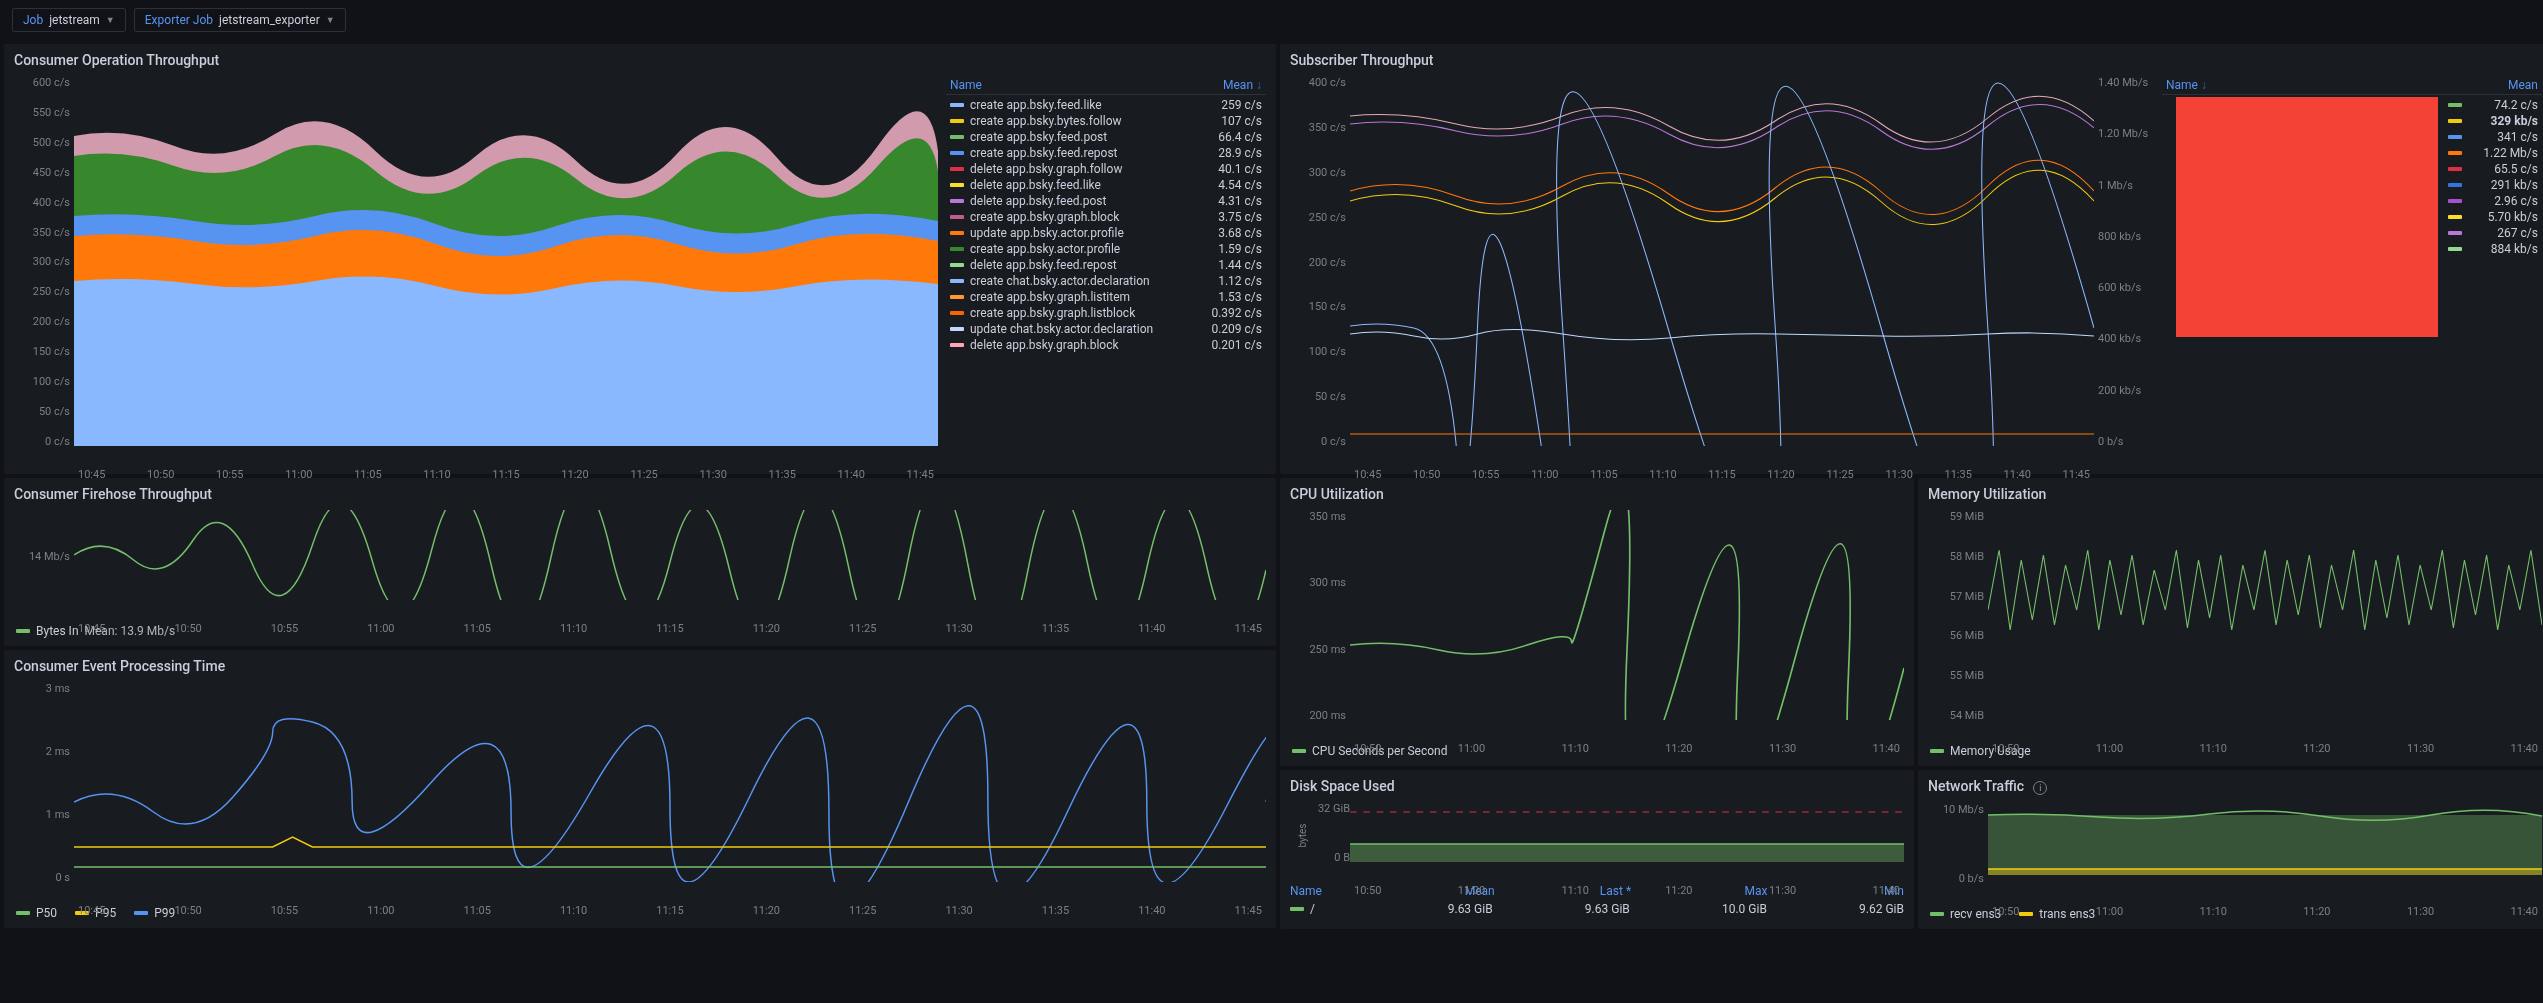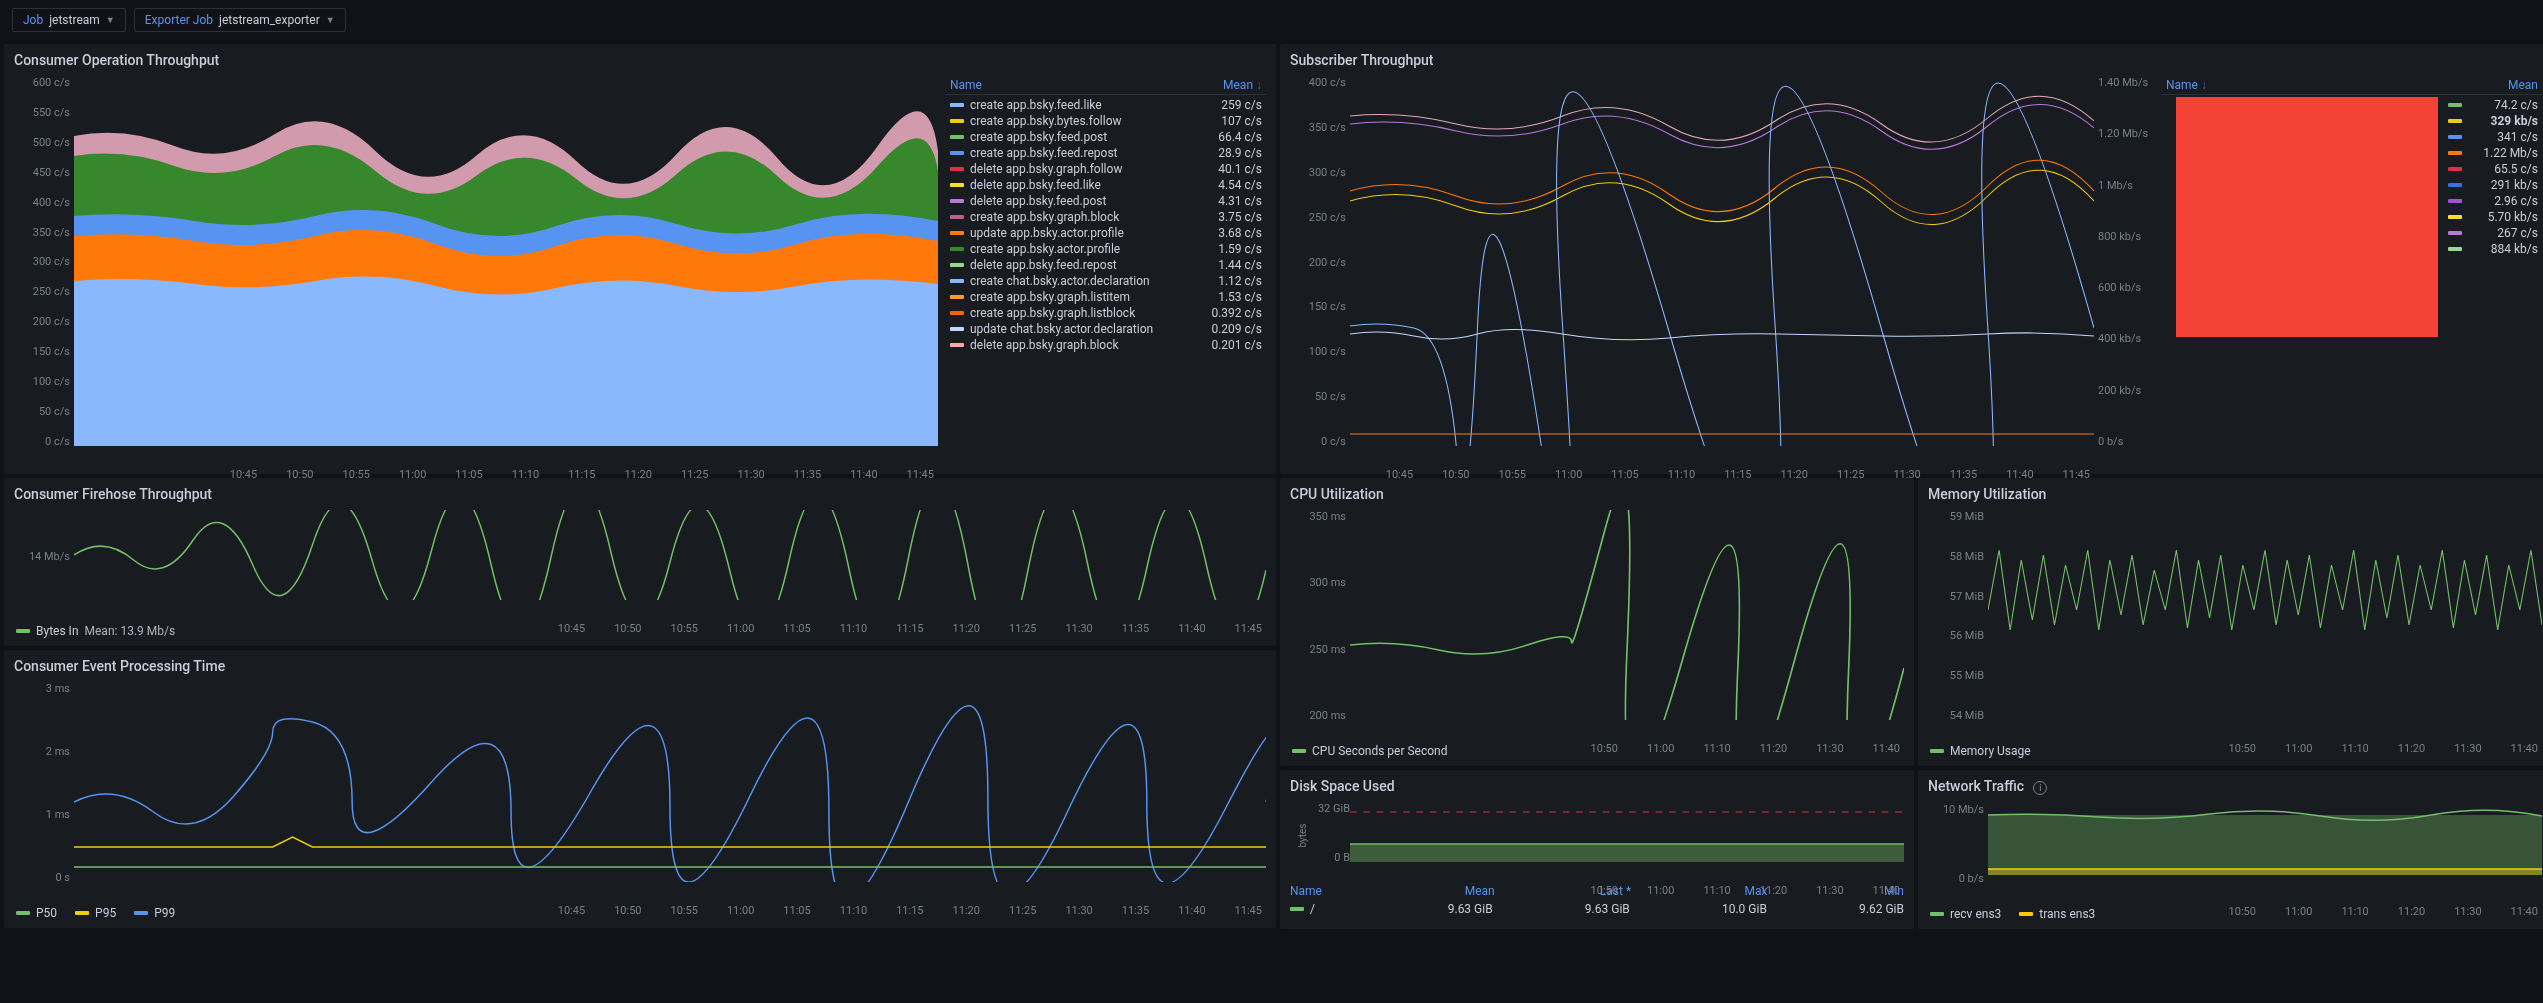--- a/index.html
+++ b/index.html
@@ -72,25 +72,24 @@
 .legend-swatch {
   width: 14px;
   height: 4px;
   border-radius: 1px;
   flex-shrink: 0;
 }
 .legend-name { flex: 1; white-space: nowrap; overflow: hidden; }
 .legend-val { text-align: right; min-width: 70px; }
 .axis-ticks {
   display: flex;
-  justify-content: flex-end;
+  justify-content: space-between;
   font-size: 11px;
   color: #7b8087;
   padding: 2px 4px 0;
-  gap: 29px;
 }
 .y-axis {
   position: absolute;
   left: 0;
   top: 0;
   bottom: 18px;
   display: flex;
   flex-direction: column;
   justify-content: space-between;
   font-size: 11px;

